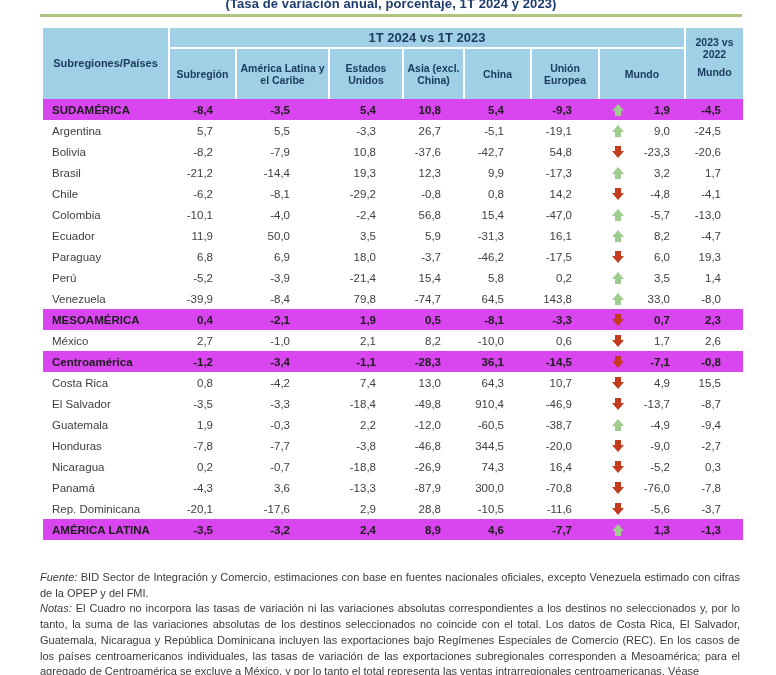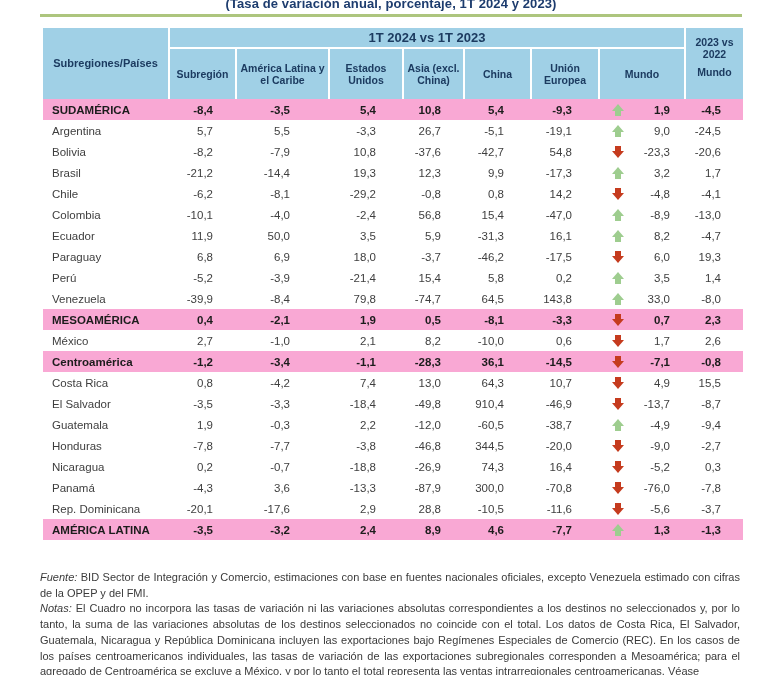--- a/index.html
+++ b/index.html
@@ -36,21 +36,21 @@
   .th.sub      { grid-row:2; }
   .th.lastcol  { grid-column:9; grid-row:1 / 3; flex-direction:column;
                  justify-content:space-between; padding:8px 2px 21px; }
   
   .tbody { width:700px; }
   .tr {
     display:grid;
     grid-template-columns:127px 67px 93px 74px 61px 67px 68px 86px 57px;
     height:21px; align-items:center; font-size:11.5px; color:#3e3e3e;
   }
-  .tr.subtotal { background:#f9a8d4; font-weight:bold; color:#1c1c1c; }
+  .tr.subtotal { background:#d946ef; font-weight:bold; color:#1c1c1c; }
   .td.name { padding-left:9px; white-space:nowrap; }
   .td.num  { text-align:right; }
   .td.c1 { padding-right:24px; }
   .td.c2 { padding-right:40px; }
   .td.c3 { padding-right:28px; }
   .td.c4 { padding-right:24px; }
   .td.c5 { padding-right:28px; }
   .td.c6 { padding-right:28px; }
   .td.mundo { display:flex; align-items:center; padding-left:12px; }
   .td.mundo .mnum { width:42px; text-align:right; margin-left:4px; }
@@ -188,21 +188,21 @@
     <div class="td num c2">-4,0</div>
     <div class="td num c3">-2,4</div>
     <div class="td num c4">56,8</div>
     <div class="td num c5">15,4</div>
     <div class="td num c6">-47,0</div>
     <div class="td mundo">
       <span class="arrow up">
               <span class="head"></span>
               <span class="stem"></span>
             </span>
-      <span class="mnum">-8,9</span>
+      <span class="mnum">-5,7</span>
     </div>
     <div class="td num prev">-13,0</div>
   </div>
         <div class="tr">
     <div class="td name">Ecuador</div>
     <div class="td num c1">11,9</div>
     <div class="td num c2">50,0</div>
     <div class="td num c3">3,5</div>
     <div class="td num c4">5,9</div>
     <div class="td num c5">-31,3</div>

